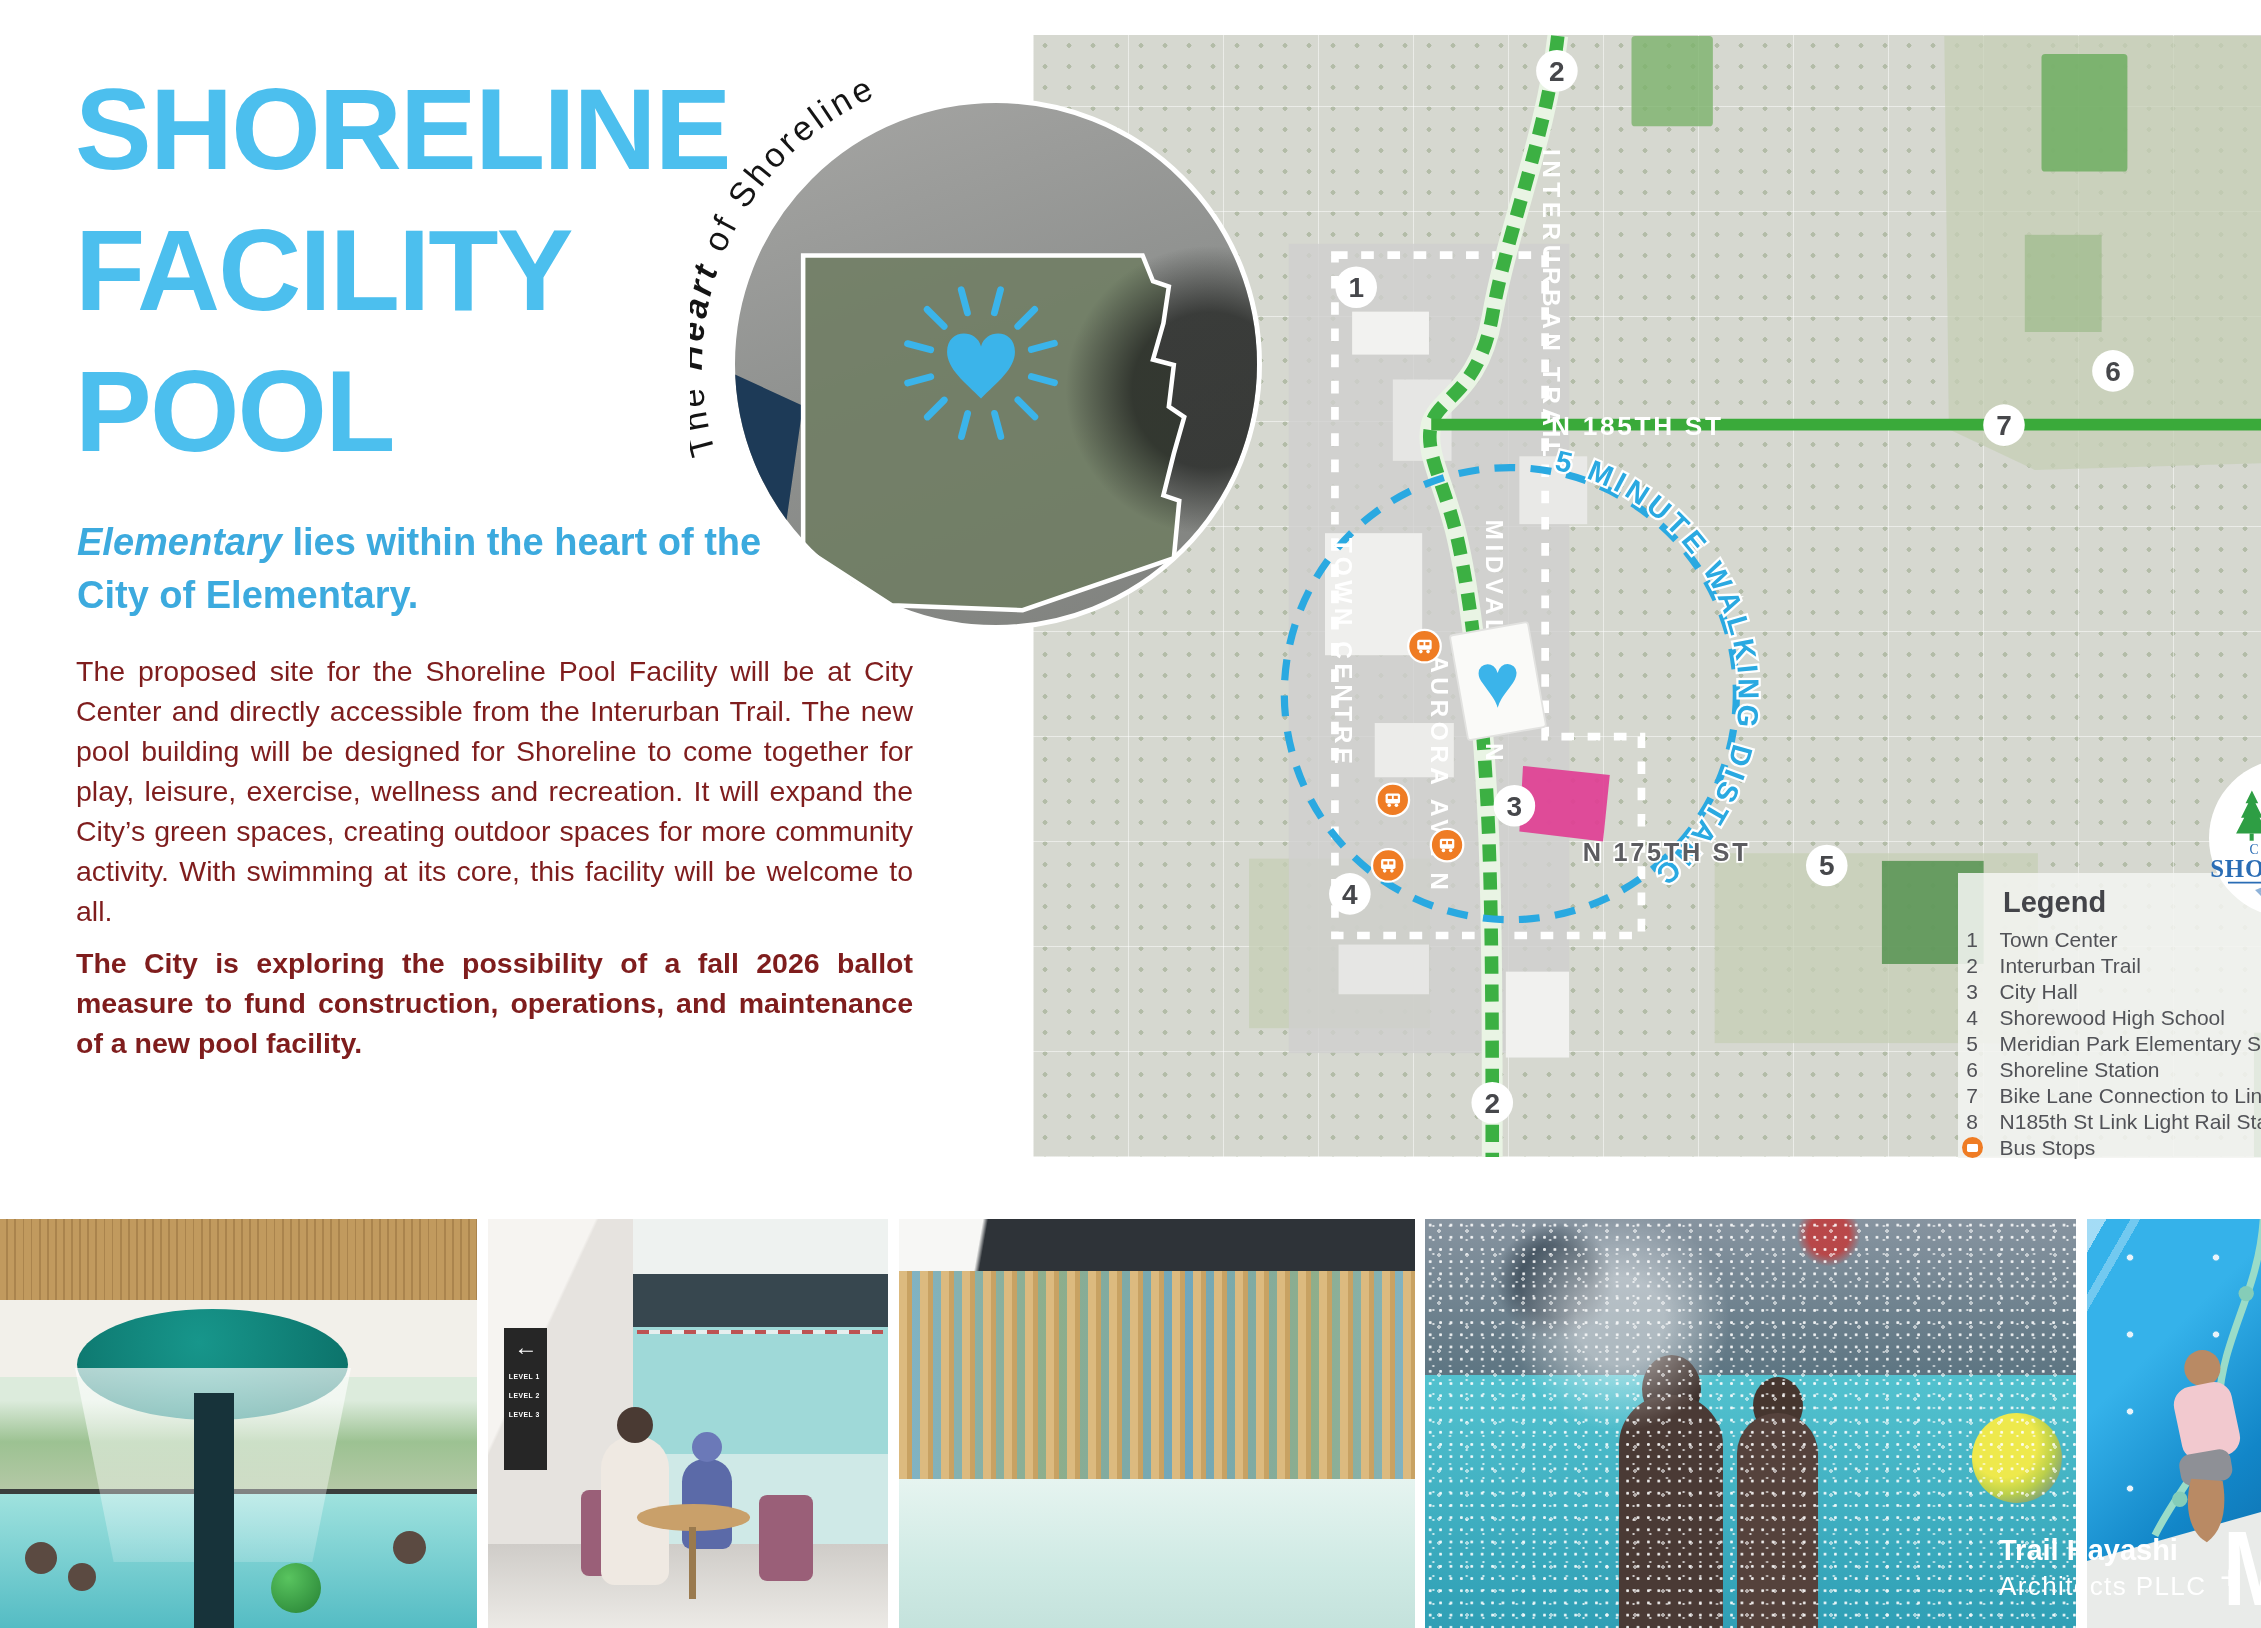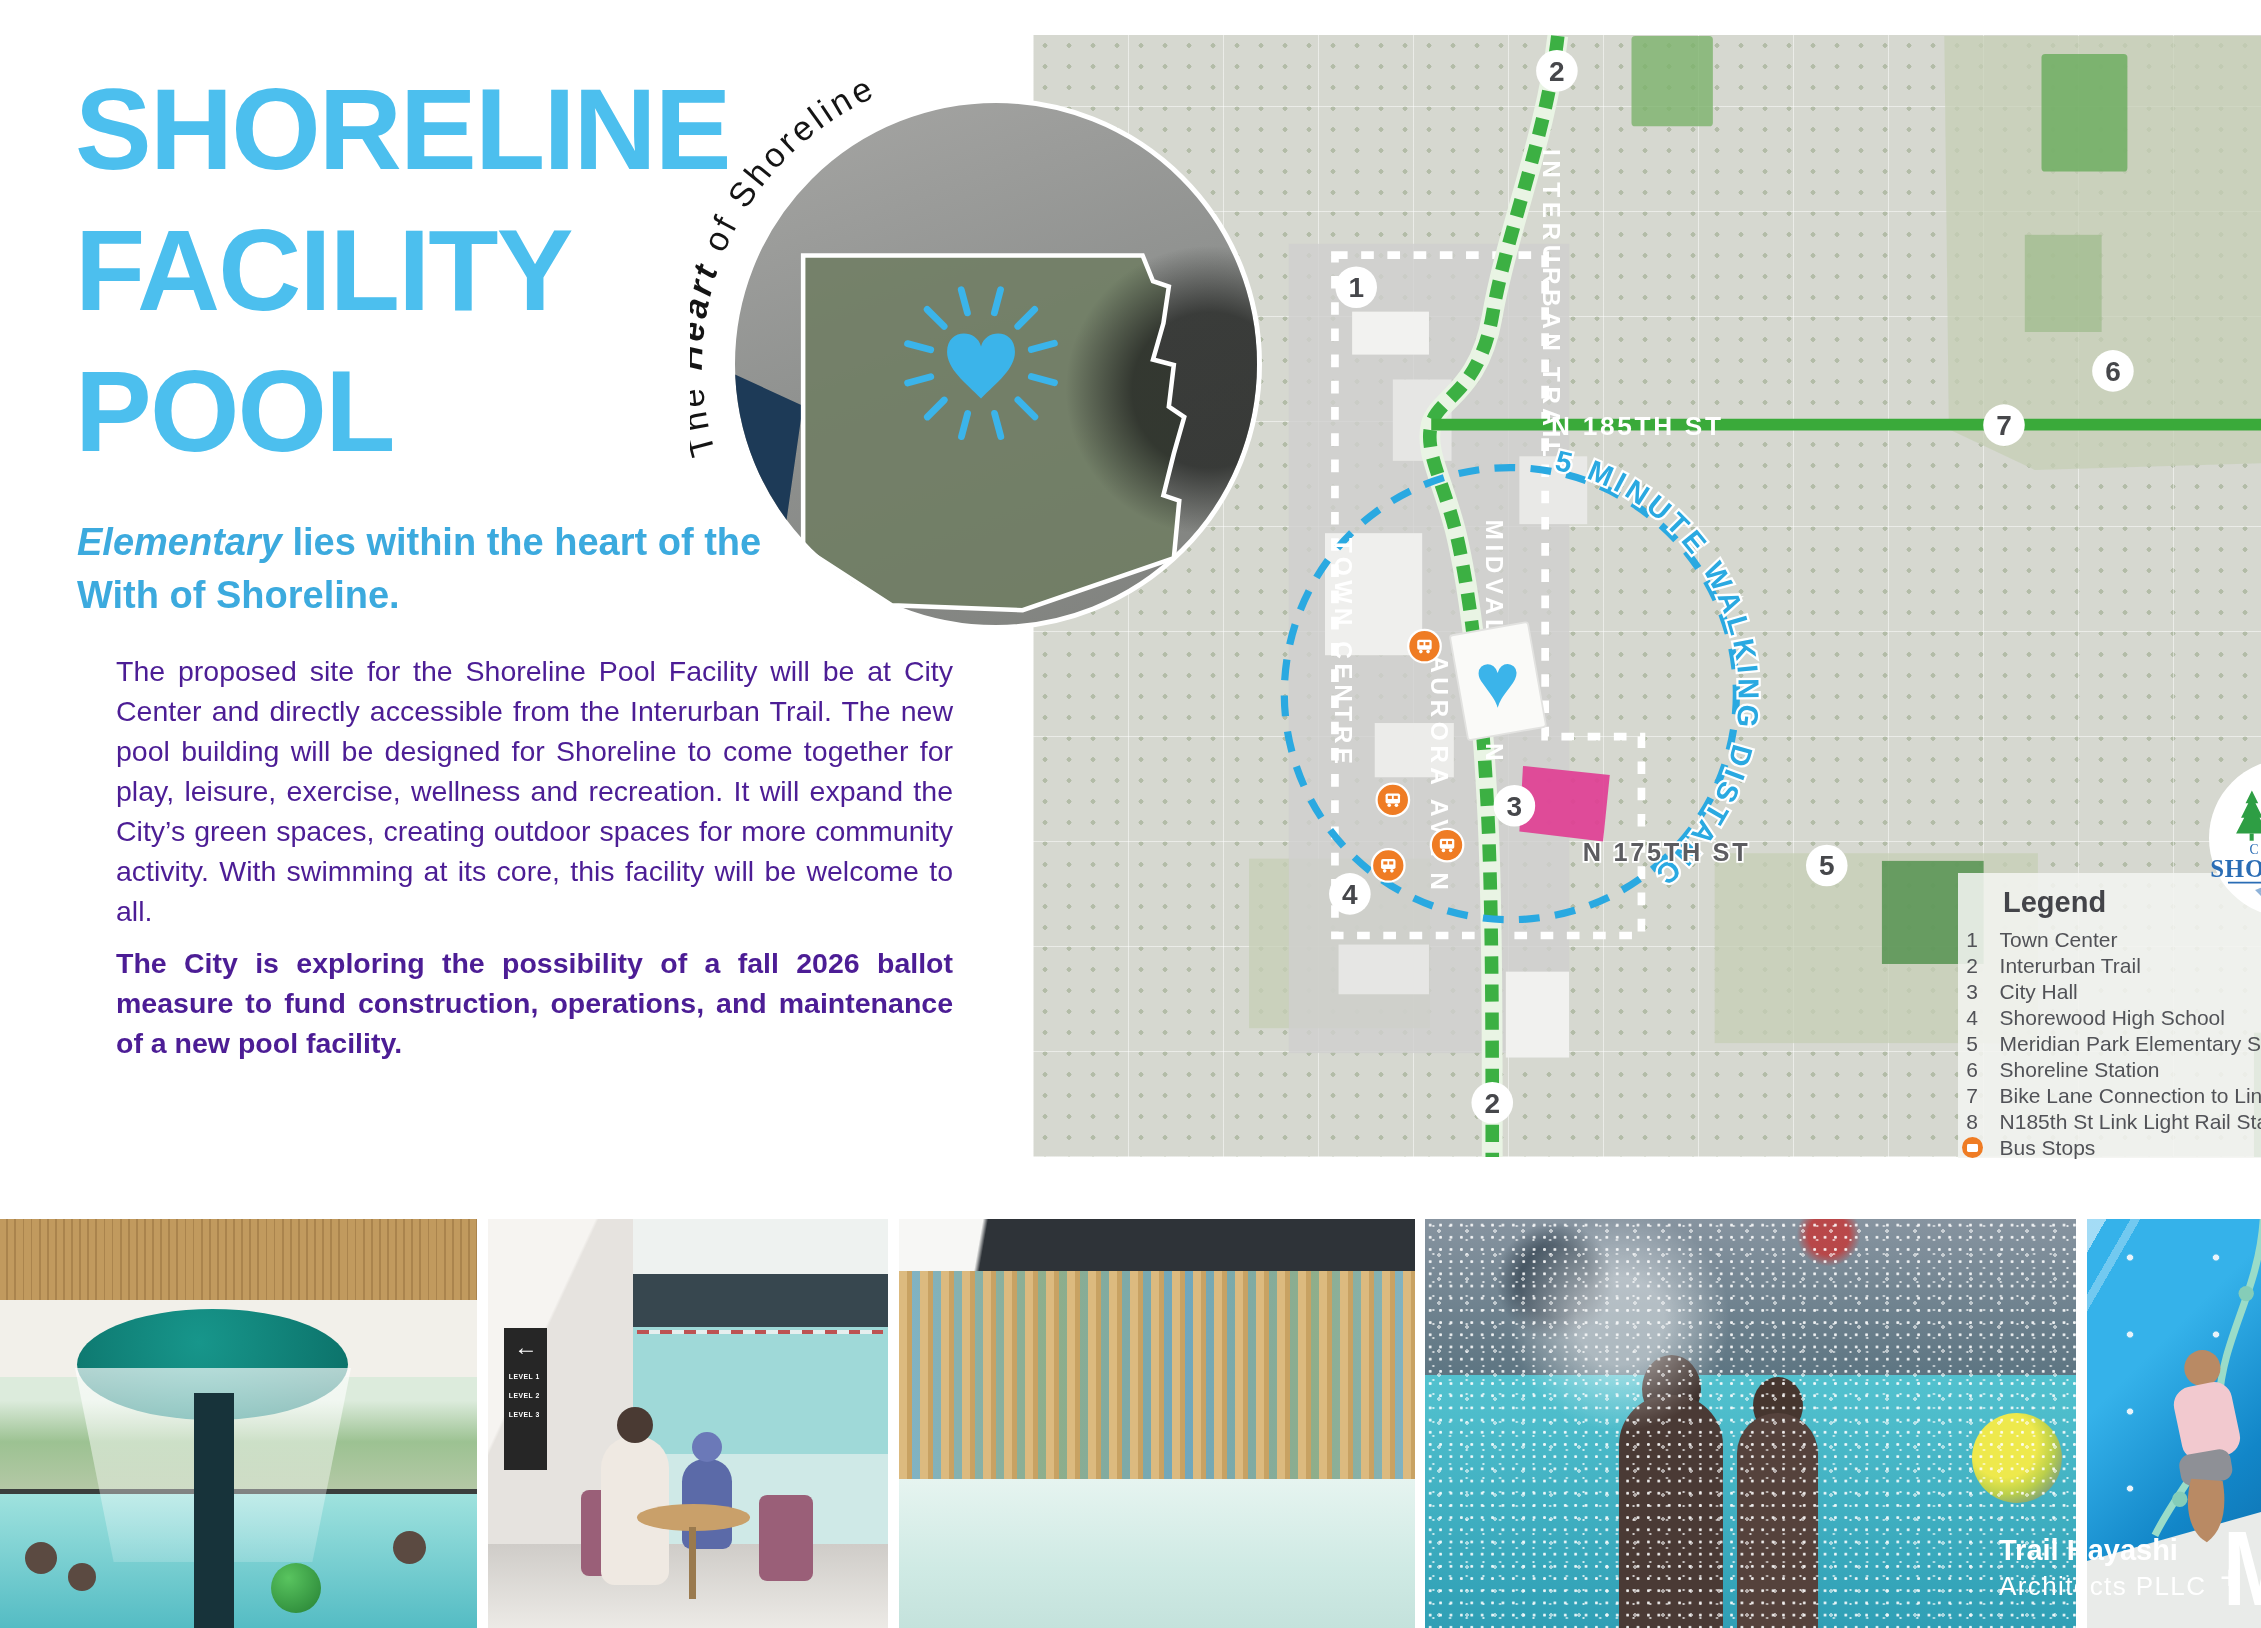--- a/index.html
+++ b/index.html
@@ -6,21 +6,21 @@
   #board{position:relative;width:2442px;height:1628px;background:#fff;overflow:hidden;
          font-family:"Liberation Sans",sans-serif;}
 
   
   #title{position:absolute;left:75px;top:59px;line-height:141px;font-weight:800;
          font-size:115px;letter-spacing:-1.8px;color:var(--accent_blue);}
   #subtitle{position:absolute;left:77px;top:516px;width:859px;font-weight:700;
             font-size:38px;line-height:53px;color:var(--subtitle_blue);}
   #subtitle .it{font-style:italic;}
   .bodytext{position:absolute;left:76px;width:837px;font-size:28.5px;line-height:40px;
-            color:#4c1d95;text-align:justify;margin-left:40px;}
+            color:#7f1d1d;text-align:justify;}
   #para1{top:651px;}
   #para2{top:943px;font-weight:bold;}
 
   
   #map{position:absolute;left:1033px;top:35px;width:1409px;height:1122px;
        background-color:#d6d8d0;
        background-image:
          repeating-linear-gradient(0deg, rgba(255,255,255,.5) 0 1.4px, transparent 1.4px 105px),
          repeating-linear-gradient(90deg, rgba(255,255,255,.5) 0 1.4px, transparent 1.4px 95px),
          radial-gradient(rgba(120,142,100,.38) 0 2.3px, transparent 2.7px);
@@ -157,21 +157,21 @@
 <div id="board">
 
   <div id="title">
     <div>SHORELINE</div>
     <div>FACILITY</div>
     <div>POOL</div>
   </div>
 
   <div id="subtitle">
     <span class="it">Elementary</span><span> lies within the heart of the</span><br>
-    <span>With of Shoreline.</span>
+    <span>City of Elementary.</span>
   </div>
 
   <div id="para1" class="bodytext">The proposed site for the Shoreline Pool Facility will be at City Center and directly accessible from the Interurban Trail. The new pool building will be designed for Shoreline to come together for play, leisure, exercise, wellness and recreation. It will expand the City’s green spaces, creating outdoor spaces for more community activity. With swimming at its core, this facility will be welcome to all.</div>
   <div id="para2" class="bodytext">The City is exploring the possibility of a fall 2026 ballot measure to fund construction, operations, and maintenance of a new pool facility.</div>
 
   <div id="map"></div>
 
   <svg id="mapsvg" viewBox="2285 78 3115 2482">
 
     <polygon points="4300,80 5040,80 5020,1025 4500,1040 4310,950" fill="#c6cfb6" opacity=".75"></polygon>

